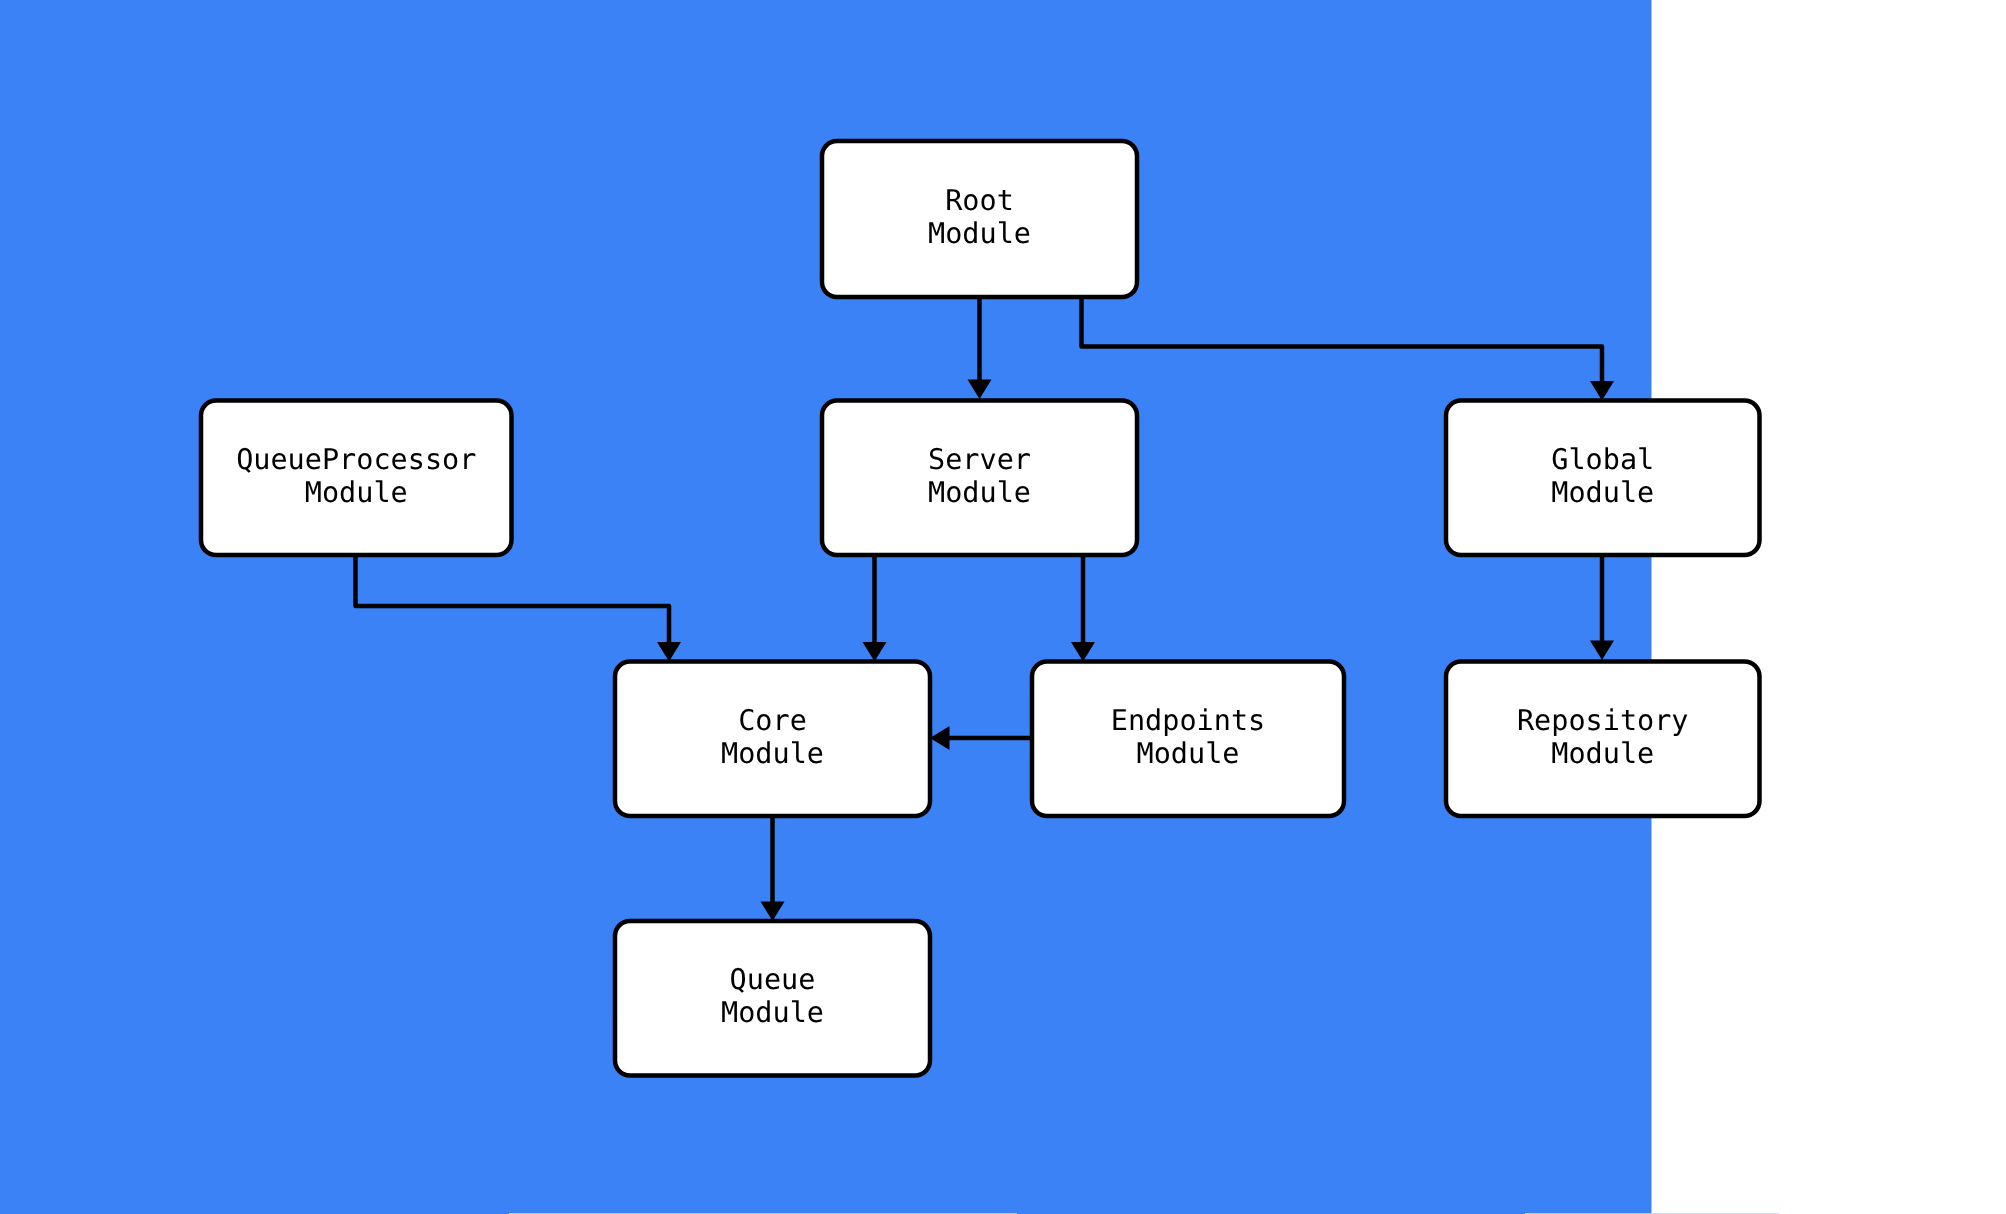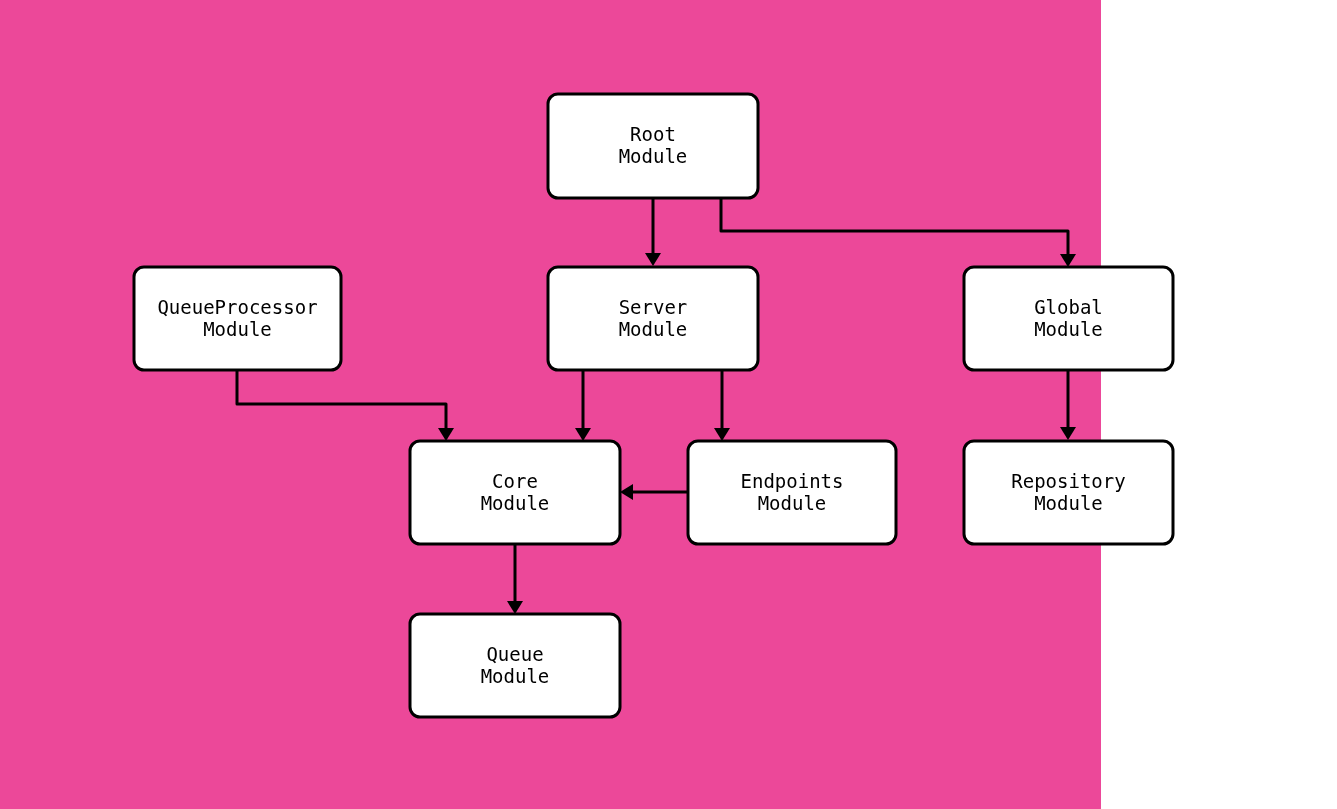--- a/index.html
+++ b/index.html
@@ -11,21 +11,21 @@
   body {
     width: 1337px;
     height: 809px;
     overflow: hidden;
     font-family: "DejaVu Sans Mono", "Liberation Mono", monospace;
   }
   #diagram-root {
     position: relative;
     width: 1101px;
     height: 809px;
-    background: #ec4899;
+    background: #3b82f6;
   }
   svg#graph {
     display: block;
     width: 1337px;
     height: 809px;
   }
   .node-box {
     fill: #ffffff;
     stroke: #000000;
     stroke-width: 3;

